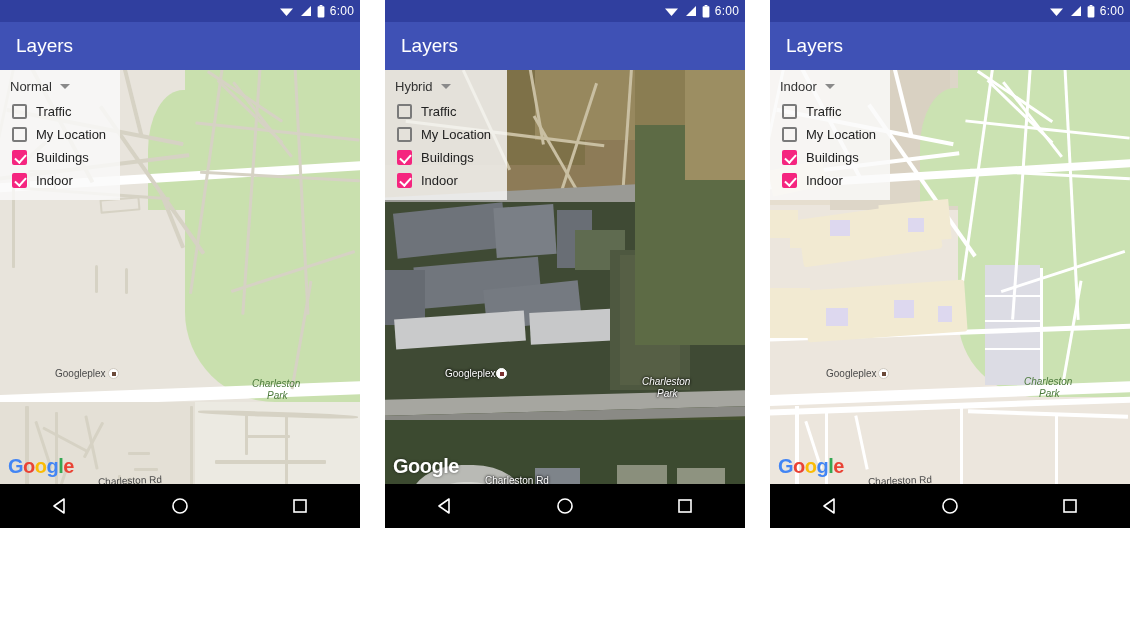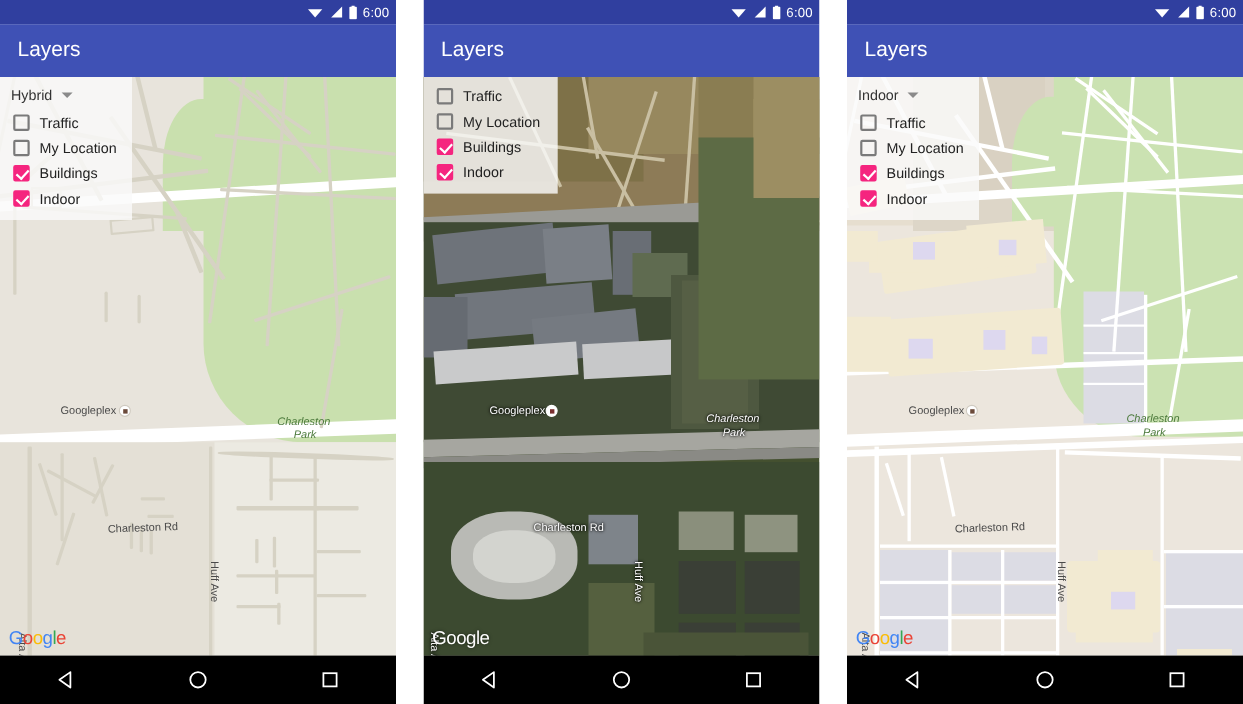--- a/index.html
+++ b/index.html
@@ -3,21 +3,21 @@
 <meta charset="utf-8">
 <style>
   * { box-sizing: border-box; margin: 0; padding: 0; }
   body {
     width: 1130px; height: 640px;
     background: #ffffff;
     font-family: "Liberation Sans", sans-serif;
     overflow: hidden;
   }
   .screens { display: flex; width: 1130px; height: 640px; }
-  .phone { position: relative; height: 640px; overflow: hidden; background:#fff; }
+  .phone { position: relative; height: 528px; overflow: hidden; background:#fff; }
   .phone-1 { width: 360px; }
   .gap { width: 25px; height: 640px; background: #ffffff; }
   .phone-2 { width: 360px; }
   .phone-3 { width: 360px; }
 
   
   .statusbar {
     position: absolute; top:0; left:0; right:0; height: 22px;
     background: #303F9F;
     display: flex; align-items: center; justify-content: flex-end;
@@ -101,21 +101,21 @@
   .cb.checked { background:#F5257F; border-color:#F5257F; }
   .cb.checked::after {
     content:""; position:absolute; left:3px; top:0px; width:5px; height:9px;
     border:solid #fff; border-width: 0 2px 2px 0; transform: rotate(42deg);
   }
   .cb-label { font-size: 13px; color:#222; }
 
   
   .glogo {
     position:absolute; left: 8px; bottom: 50px; z-index: 20;
-    font-size: 17px; font-weight: 400; letter-spacing:-0.5px;
+    font-size: 20px; font-weight: 700; letter-spacing:-0.5px;
     font-family:"Liberation Sans", sans-serif;
   }
   .glogo span { display:inline-block; }
   .g-b { color:#4285F4; } .g-r { color:#EA4335; } .g-y { color:#FBBC05; } .g-g { color:#34A853; }
   .glogo-white span { color:#ffffff !important; text-shadow: 0 0 3px rgba(0,0,0,.55); }
 
   
   .navbar {
     position:absolute; bottom:0; left:0; right:0; height: 44px;
     background:#000; z-index: 45;
@@ -222,21 +222,21 @@
       <span class="mlabel mlabel-park" style="left:267px;top:320px;">Park</span>
 
       <span class="mlabel" style="left:98px;top:405px;transform:rotate(-2.2deg);">Charleston Rd</span>
       <span class="mlabel mlabel-rot" style="left:200px;top:440px;">Huff Ave</span>
       <span class="mlabel mlabel-rot" style="left:25px;top:505px;">Alta Ave</span>
 
     </div>
 
     <div class="layers-panel">
       <div class="spinner-row">
-        <span class="spinner-label">Hybrid</span>
+        <span class="spinner-label">Normal</span>
         <span class="caret"></span>
       </div>
       <div class="cb-row">
         <span class="cb"></span>
         <span class="cb-label">Traffic</span>
       </div>
       <div class="cb-row">
         <span class="cb"></span>
         <span class="cb-label">My Location</span>
       </div>
@@ -355,20 +355,24 @@
       <span class="mlabel mlabel-sat mlabel-park" style="left:257px;top:306px;">Charleston</span>
       <span class="mlabel mlabel-sat mlabel-park" style="left:272px;top:318px;">Park</span>
 
       <span class="mlabel mlabel-sat" style="left:100px;top:405px;">Charleston Rd</span>
       <span class="mlabel mlabel-sat mlabel-rot" style="left:200px;top:440px;">Huff Ave</span>
       <span class="mlabel mlabel-sat mlabel-rot" style="left:15px;top:505px;">Alta Ave</span>
 
     </div>
 
     <div class="layers-panel wide">
+      <div class="spinner-row">
+        <span class="spinner-label">Hybrid</span>
+        <span class="caret"></span>
+      </div>
       <div class="cb-row">
         <span class="cb"></span>
         <span class="cb-label">Traffic</span>
       </div>
       <div class="cb-row">
         <span class="cb"></span>
         <span class="cb-label">My Location</span>
       </div>
       <div class="cb-row">
         <span class="cb checked"></span>

